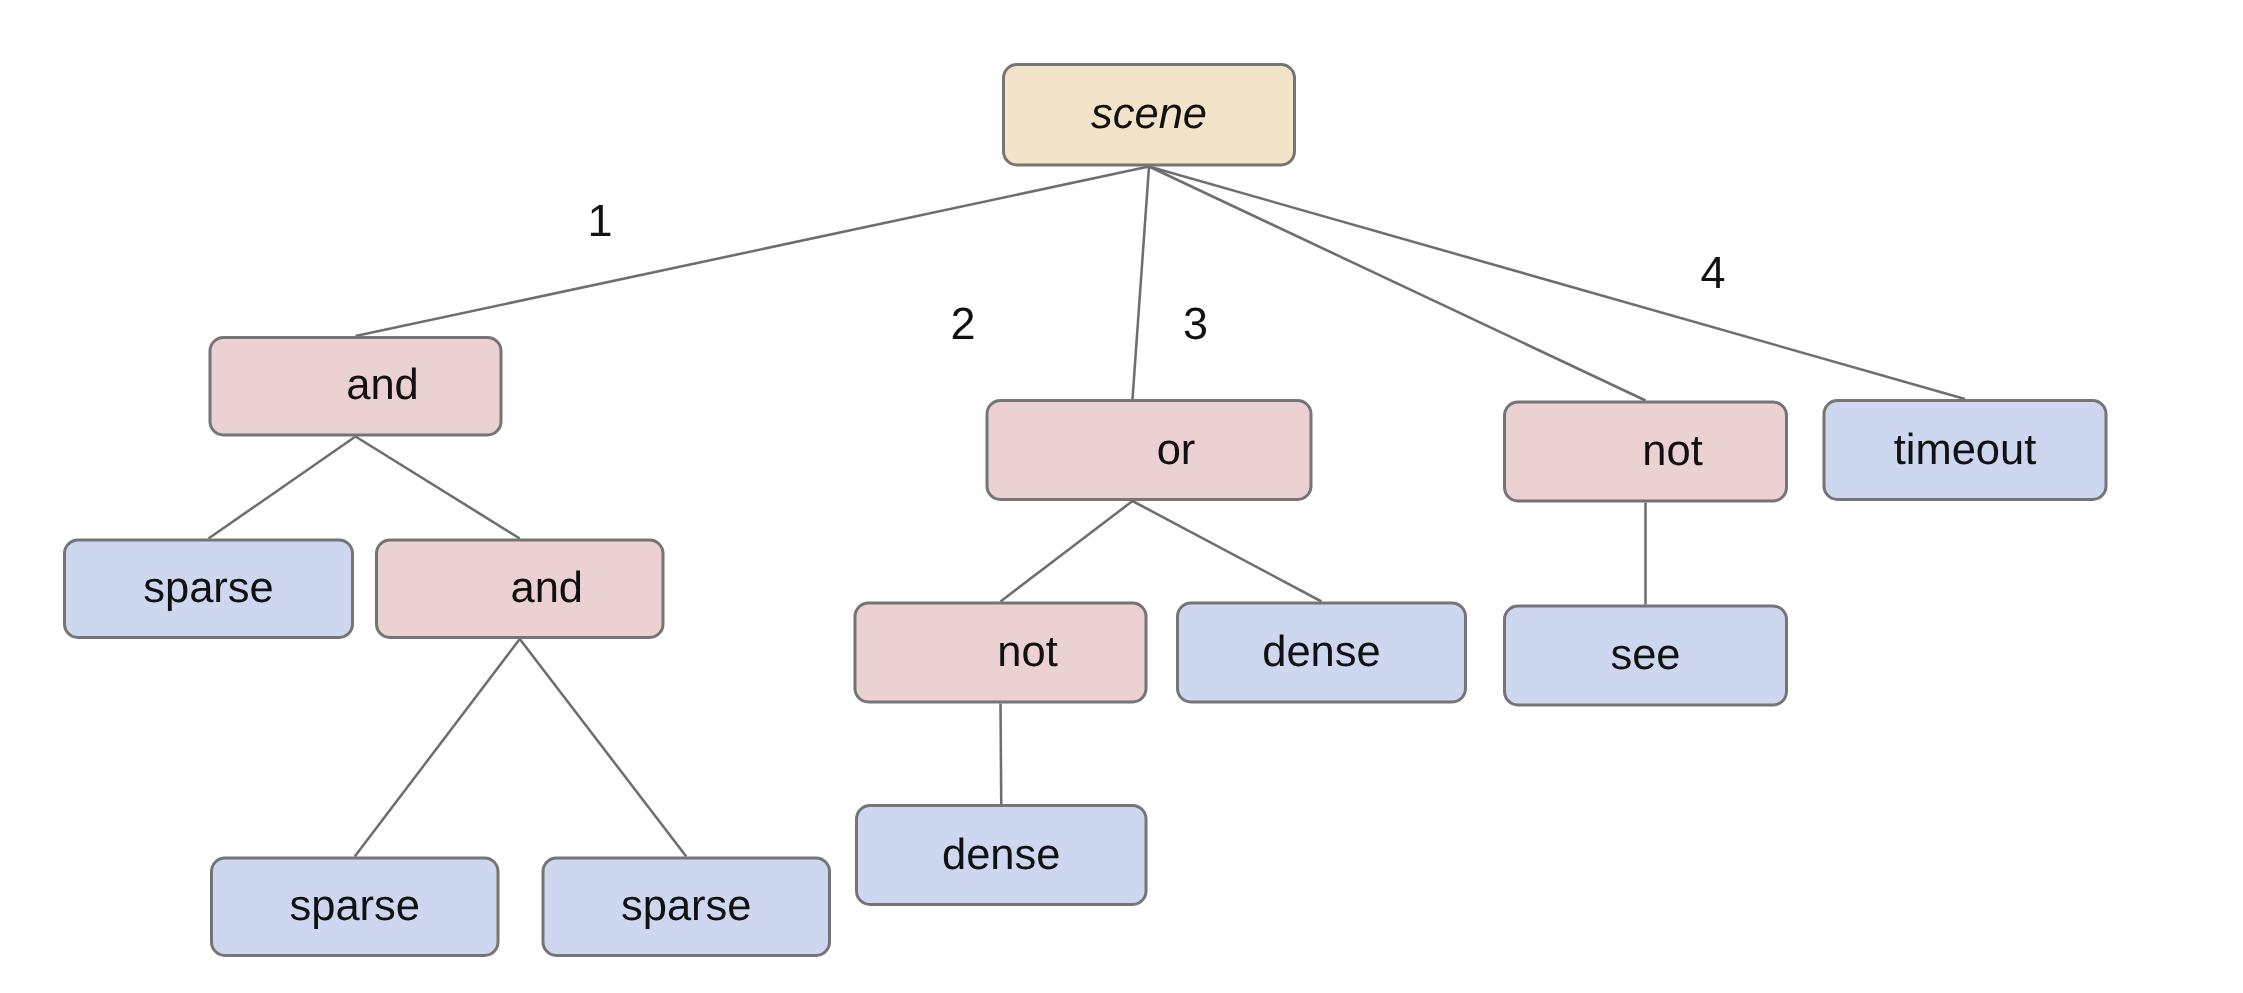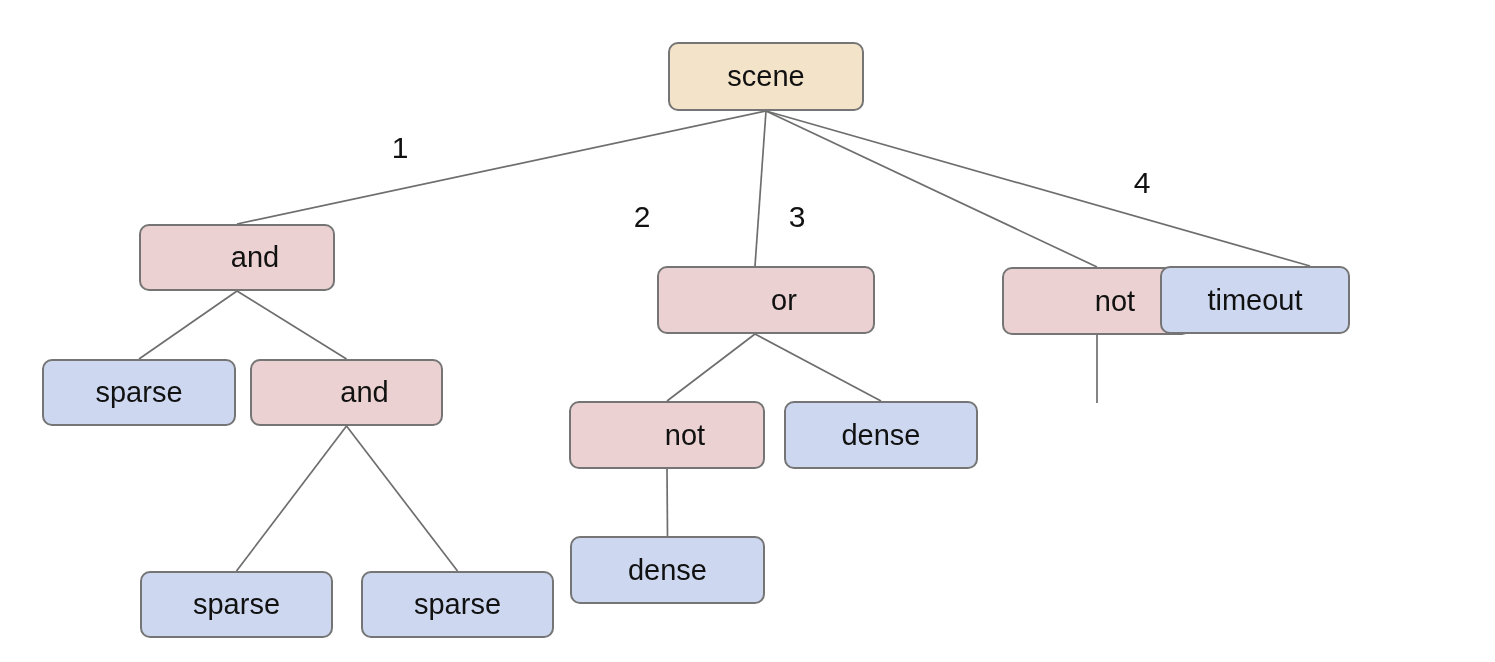--- a/index.html
+++ b/index.html
@@ -61,25 +61,26 @@
       <line x1="755" y1="334" x2="667" y2="401" stroke="#6e6e6e" stroke-width="1.7"></line>
       <line x1="755" y1="334" x2="881" y2="401" stroke="#6e6e6e" stroke-width="1.7"></line>
       <line x1="667" y1="469" x2="667.5" y2="536" stroke="#6e6e6e" stroke-width="1.7"></line>
       <line x1="1097" y1="335" x2="1097" y2="403" stroke="#6e6e6e" stroke-width="1.7"></line>
     </svg>
 
 <div class="edge-label" style="left: 400px; top: 148px;">1</div>
     <div class="edge-label" style="left: 642px; top: 217px;">2</div>
     <div class="edge-label" style="left: 797px; top: 217px;">3</div>
     <div class="edge-label" style="left: 1142px; top: 183px;">4</div>
-    <div class="node root" style="left: 668px; top: 42px; width: 196px; height: 69px;">scene</div>
+    <div class="node root" style="left: 668px; top: 42px; width: 196px; height: 69px; font-style: italic;">scene</div>
     <div class="node operator" style="left: 139px; top: 224px; width: 196px; height: 67px;">and</div>
     <div class="node operator" style="left: 657px; top: 266px; width: 218px; height: 68px;">or</div>
     <div class="node operator" style="left: 1002px; top: 267px; width: 190px; height: 68px;">not</div>
-    <div class="node leaf" style="left: 1160px; top: 266px; width: 190px; height: 68px;">timeout</div>
+    <div class="node leaf" style="left: 1215px; top: 266px; width: 190px; height: 68px;">timeout</div>
     <div class="node leaf" style="left: 42px; top: 359px; width: 194px; height: 67px;">sparse</div>
     <div class="node operator" style="left: 250px; top: 359px; width: 193px; height: 67px;">and</div>
     <div class="node operator" style="left: 569px; top: 401px; width: 196px; height: 68px;">not</div>
     <div class="node leaf" style="left: 784px; top: 401px; width: 194px; height: 68px;">dense</div>
+    <div class="node leaf" style="left: 1002px; top: 403px; width: 190px; height: 68px;">see</div>
     <div class="node leaf" style="left: 570px; top: 536px; width: 195px; height: 68px;">dense</div>
     <div class="node leaf" style="left: 140px; top: 571px; width: 193px; height: 67px;">sparse</div>
     <div class="node leaf" style="left: 361px; top: 571px; width: 193px; height: 67px;">sparse</div>
   </div>
 
 </body></html>

